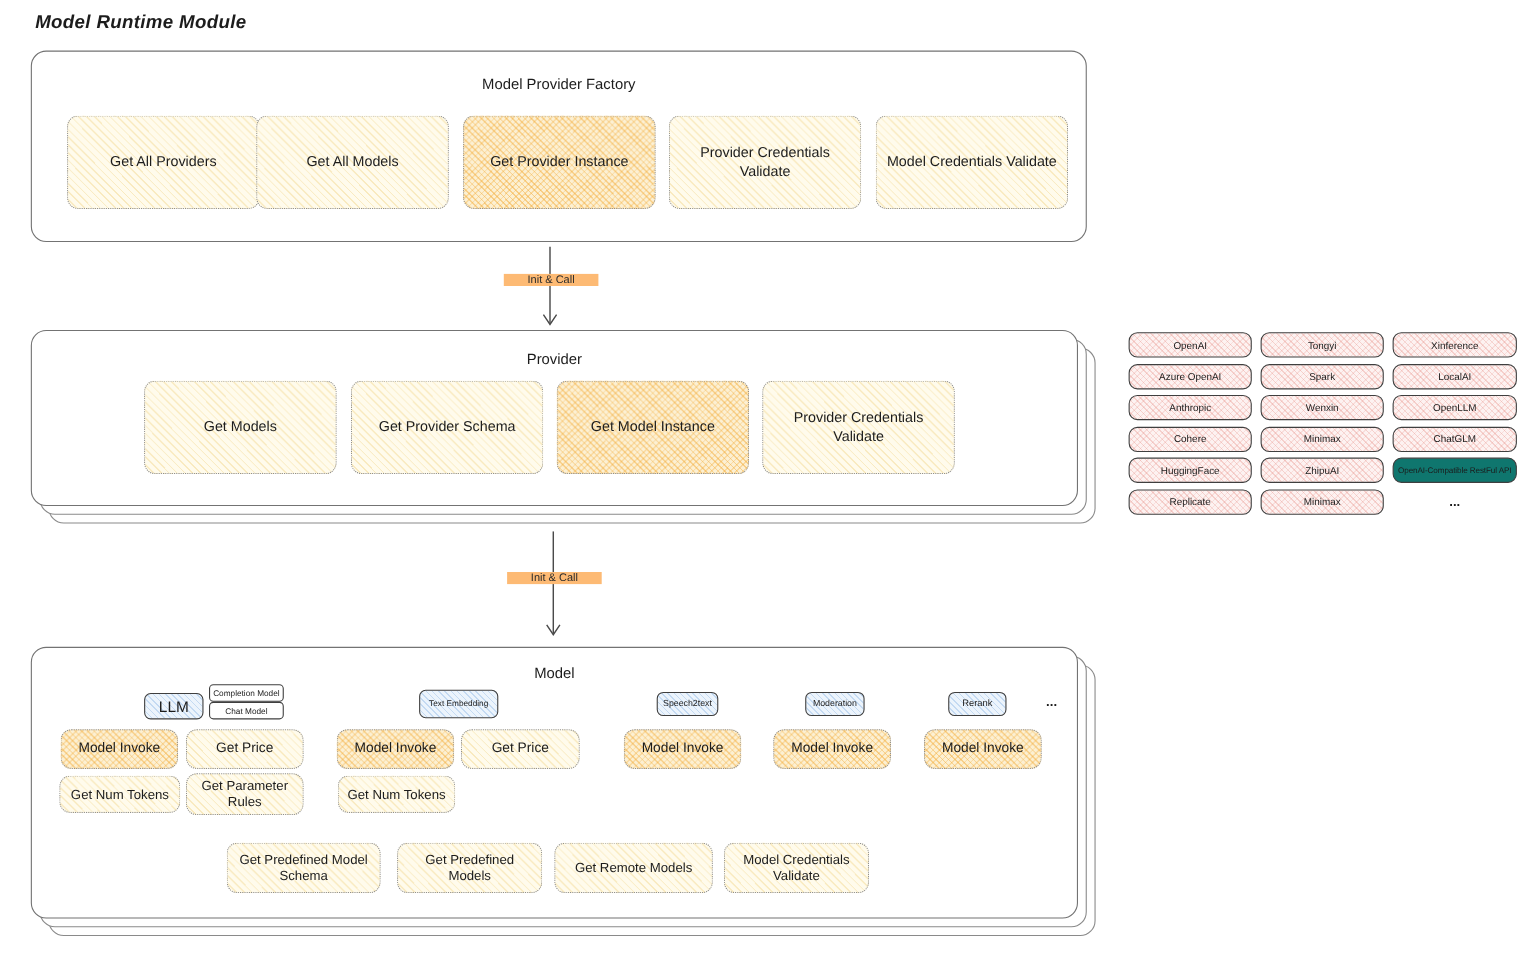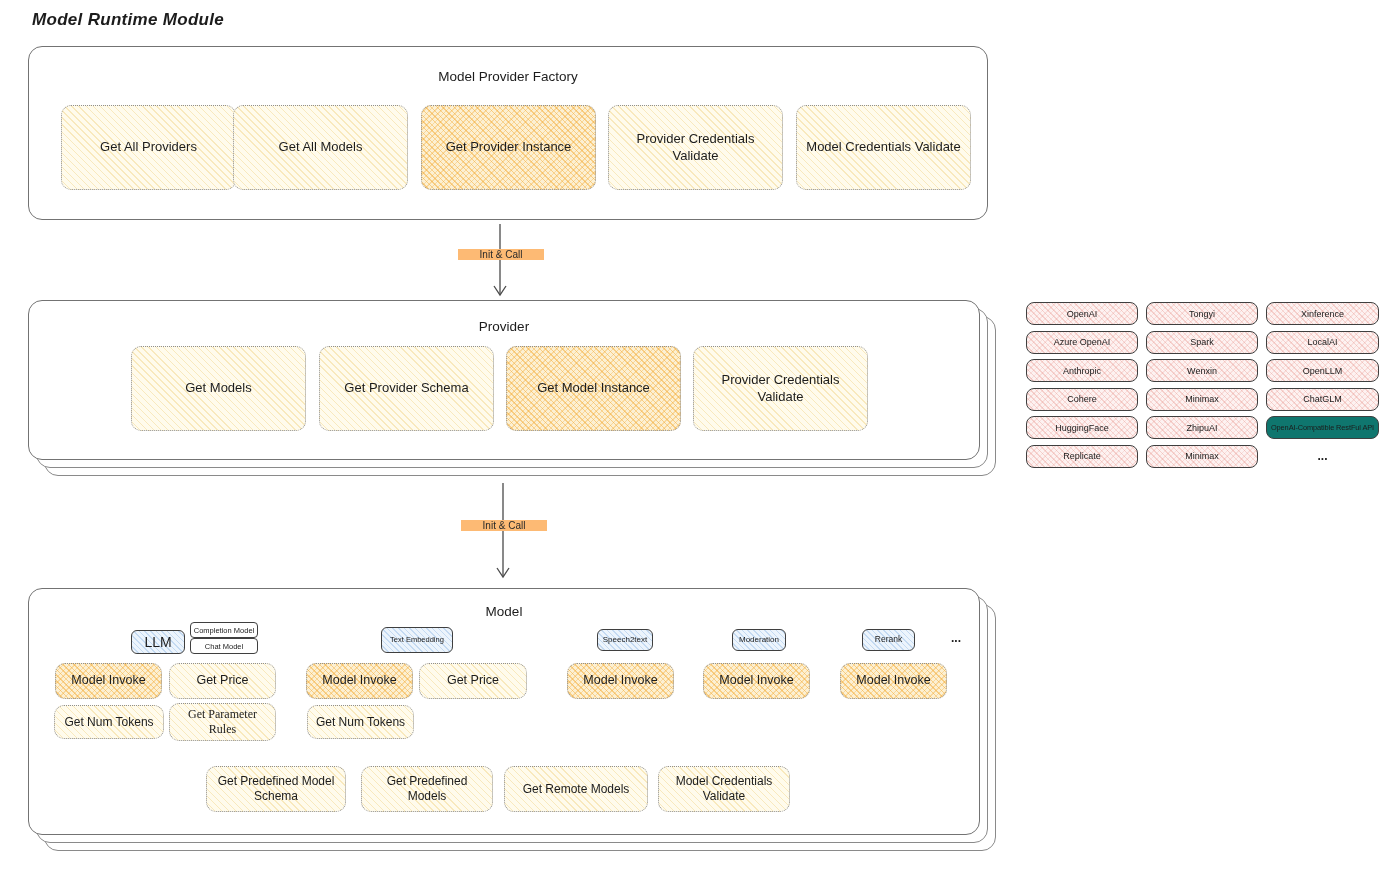--- a/index.html
+++ b/index.html
@@ -114,21 +114,21 @@
 
     <div class="fn orange mid" style="left:26px;top:74px;width:107px;height:36px;">Model Invoke</div>
     <div class="fn yellow mid" style="left:140px;top:74px;width:107px;height:36px;">Get Price</div>
     <div class="fn orange mid" style="left:277px;top:74px;width:107px;height:36px;">Model Invoke</div>
     <div class="fn yellow mid" style="left:390px;top:74px;width:108px;height:36px;">Get Price</div>
     <div class="fn orange mid" style="left:538px;top:74px;width:107px;height:36px;">Model Invoke</div>
     <div class="fn orange mid" style="left:674px;top:74px;width:107px;height:36px;">Model Invoke</div>
     <div class="fn orange mid" style="left:811px;top:74px;width:107px;height:36px;">Model Invoke</div>
 
     <div class="fn yellow sm" style="left:25px;top:116px;width:110px;height:34px;">Get Num Tokens</div>
-    <div class="fn yellow sm" style="left:140px;top:114px;width:107px;height:38px;font-family:Liberation Serif, serif;">Get Parameter Rules</div>
+    <div class="fn yellow sm" style="left:140px;top:114px;width:107px;height:38px;">Get Parameter Rules</div>
     <div class="fn yellow sm" style="left:278px;top:116px;width:107px;height:34px;">Get Num Tokens</div>
 
     <div class="fn yellow sm" style="left:177px;top:177px;width:140px;height:46px;">Get Predefined Model Schema</div>
     <div class="fn yellow sm" style="left:332px;top:177px;width:132px;height:46px;">Get Predefined Models</div>
     <div class="fn yellow sm" style="left:475px;top:177px;width:144px;height:46px;">Get Remote Models</div>
     <div class="fn yellow sm" style="left:629px;top:177px;width:132px;height:46px;">Model Credentials Validate</div>
   </div>
 
 </div>
 

